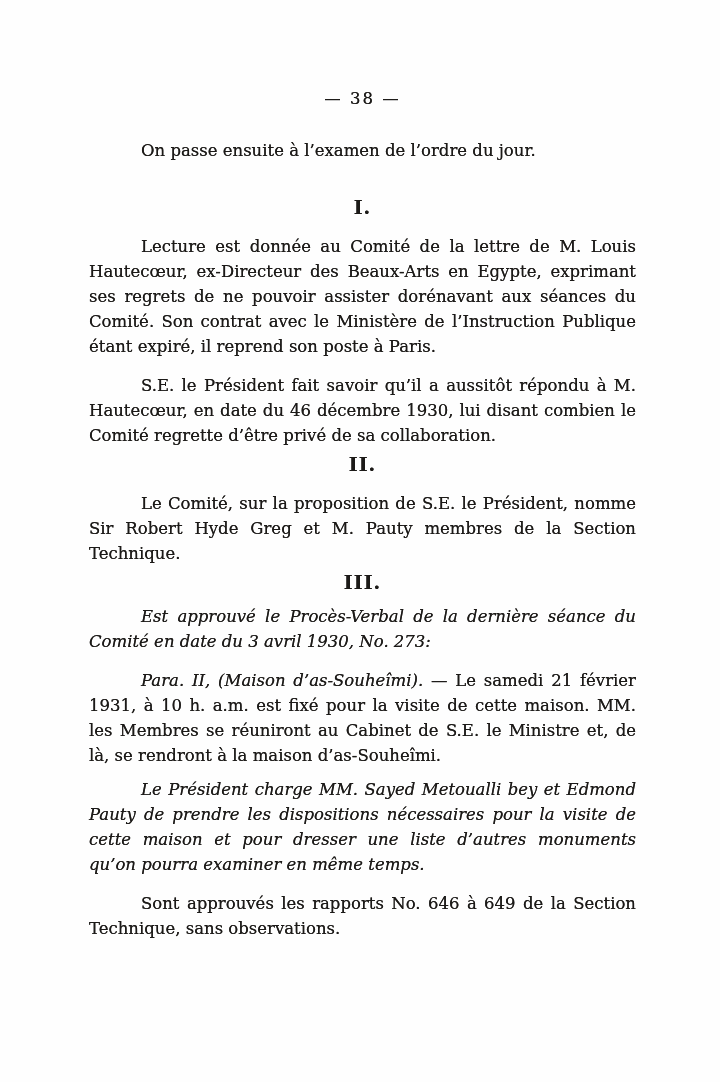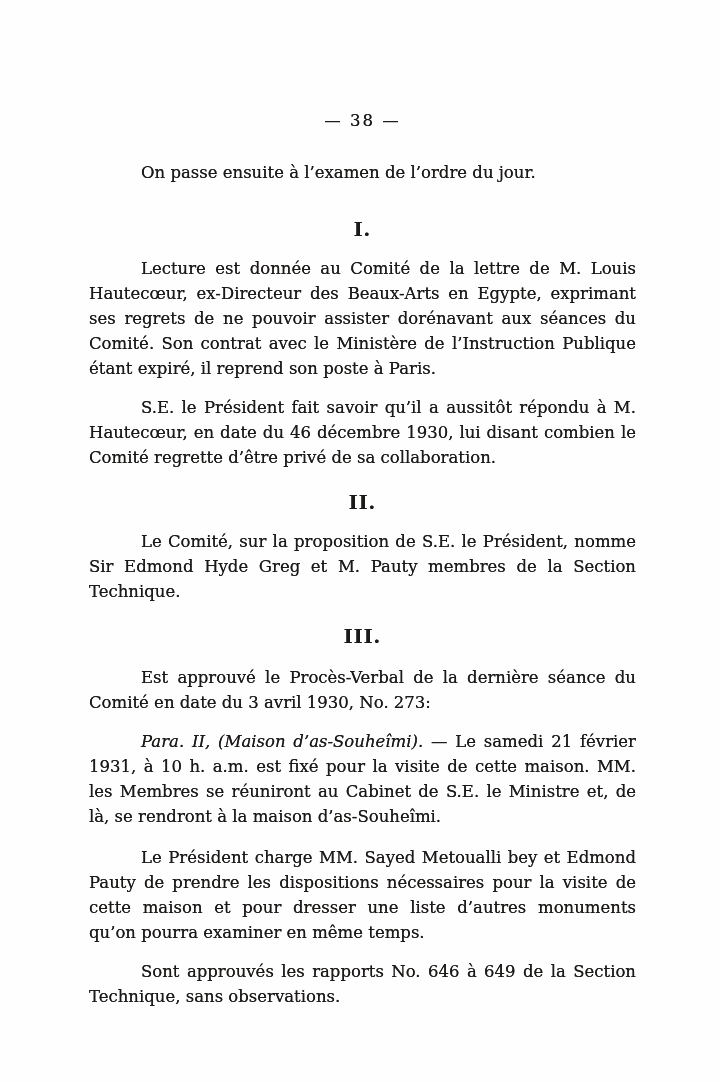--- a/index.html
+++ b/index.html
@@ -14,21 +14,21 @@
     background: #fefefe;
     overflow: hidden;
     font-family: "DejaVu Serif", serif;
     color: #1c1a18;
     box-sizing: border-box;
   }
   .content {
     padding: 0 84px 0 89px;
   }
   .page-number {
-    padding-top: 108px;
+    padding-top: 86px;
     text-align: center;
     font-size: 16.5px;
     line-height: 25px;
     letter-spacing: 2px;
     text-shadow: 0 0 0.3px rgba(25,22,20,0.85);
   }
   .para {
     margin: 0;
     font-size: 16.5px;
     line-height: 25px;
@@ -41,44 +41,44 @@
     text-align: center;
     font-size: 19px;
     line-height: 25px;
     font-weight: bold;
     letter-spacing: 1px;
     text-shadow: 0 0 0.3px rgba(25,22,20,0.85);
   }
   .ital { font-style: italic; }
   .mt-intro { margin-top: 27px; }
   .mt-sec1  { margin-top: 32px; }
-  .mt-sec   { margin-top: 20px; }
+  .mt-sec   { margin-top: 4px; }
   .mt-sec4  { margin-top: 12px; }
   .mt-para  { margin-top: 14px; }
-  .mt-para2 { margin-top: 16px; }
+  .mt-para2 { margin-top: 9px; font-style: italic; }
 </style>
 </head>
 <body>
 
 <div class="page">
   <div class="content">
 
     <div class="page-number">— 38 —</div>
 
     <p class="para mt-intro">On passe ensuite à l’examen de l’ordre du jour.</p>
 
     <h2 class="sec-heading mt-sec1">I.</h2>
 
     <p class="para mt-para">Lecture est donnée au Comité de la lettre de M. Louis Hautecœur, ex-Directeur des Beaux-Arts en Egypte, exprimant ses regrets de ne pouvoir assister dorénavant aux séances du Comité. Son contrat avec le Ministère de l’Instruction Publique étant expiré, il reprend son poste à Paris.</p>
 
     <p class="para mt-para">S.E. le Président fait savoir qu’il a aussitôt répondu à M. Hautecœur, en date du 46 décembre 1930, lui disant combien le Comité regrette d’être privé de sa collaboration.</p>
 
     <h2 class="sec-heading mt-sec">II.</h2>
 
-    <p class="para mt-para">Le Comité, sur la proposition de S.E. le Président, nomme Sir Edmond Hyde Greg et M. Pauty membres de la Section Technique.</p>
+    <p class="para mt-para">Le Comité, sur la proposition de S.E. le Président, nomme Sir Robert Hyde Greg et M. Pauty membres de la Section Technique.</p>
 
     <h2 class="sec-heading mt-sec">III.</h2>
 
     <p class="para mt-para2">Est approuvé le Procès-Verbal de la dernière séance du Comité en date du 3 avril 1930, No. 273:</p>
 
     <p class="para mt-para"><span class="ital">Para. II, (Maison d’as-Souheîmi).</span><span> — Le samedi 21 février 1931, à 10 h. a.m. est fixé pour la visite de cette maison. MM. les Membres se réuniront au Cabinet de S.E. le Ministre et, de là, se rendront à la maison d’as-Souheîmi.</span></p>
 
     <p class="para mt-para2">Le Président charge MM. Sayed Metoualli bey et Edmond Pauty de prendre les dispositions nécessaires pour la visite de cette maison et pour dresser une liste d’autres monuments qu’on pourra examiner en même temps.</p>
 
 

